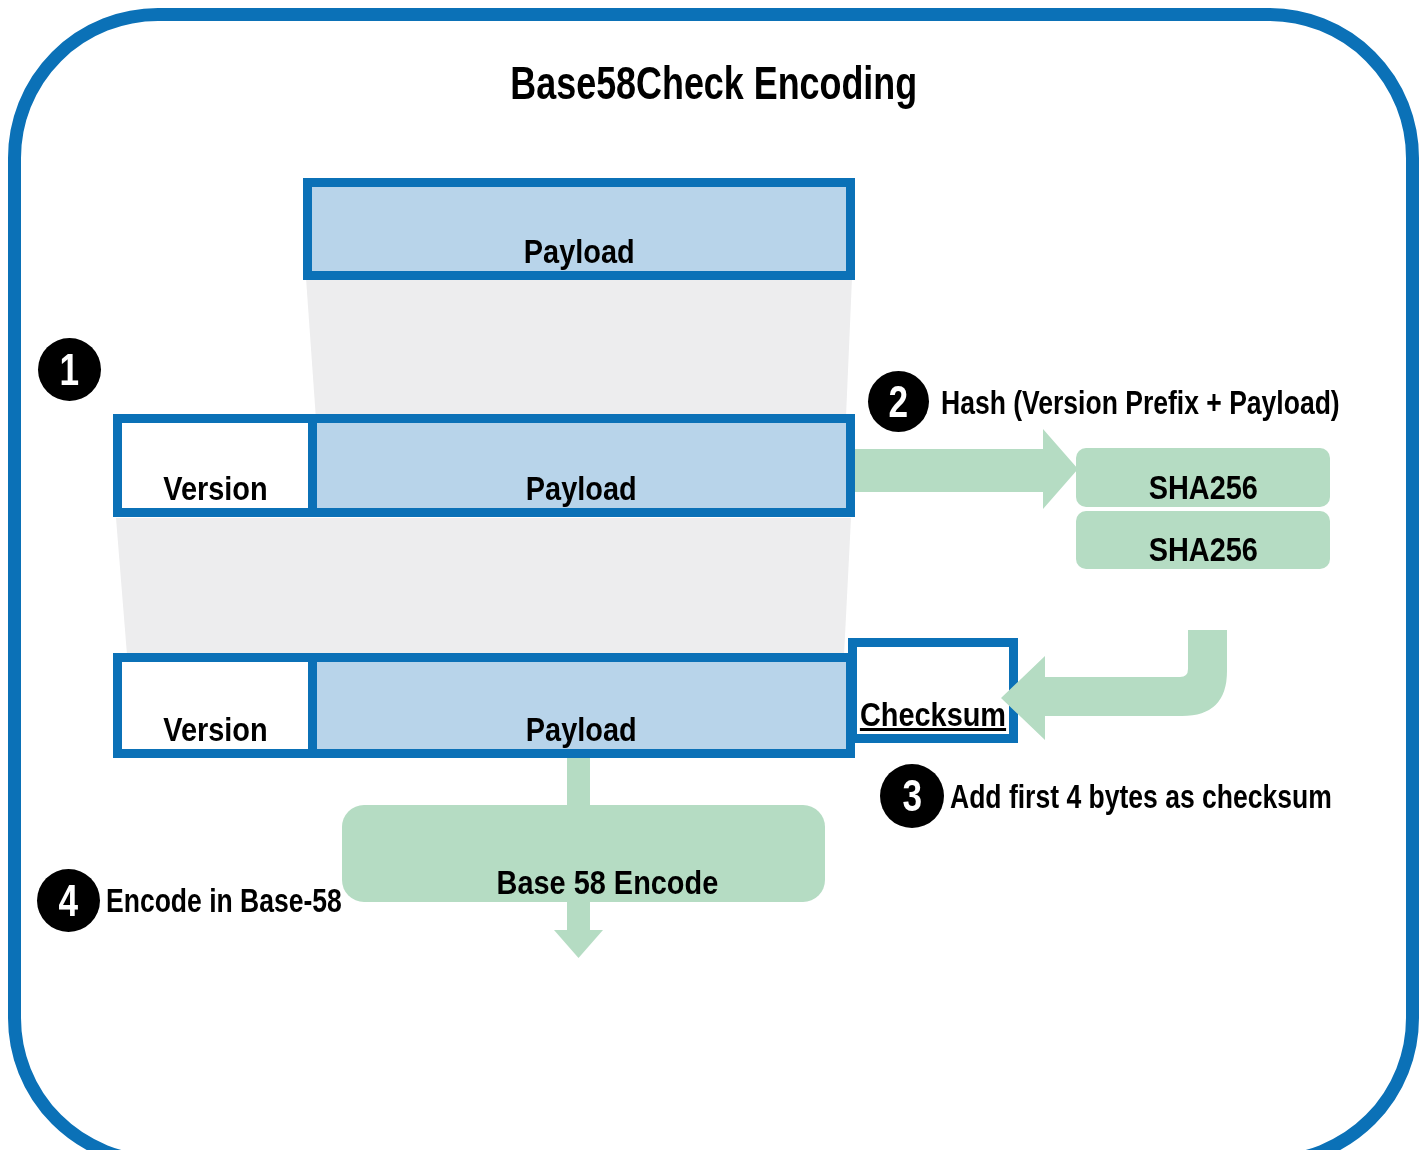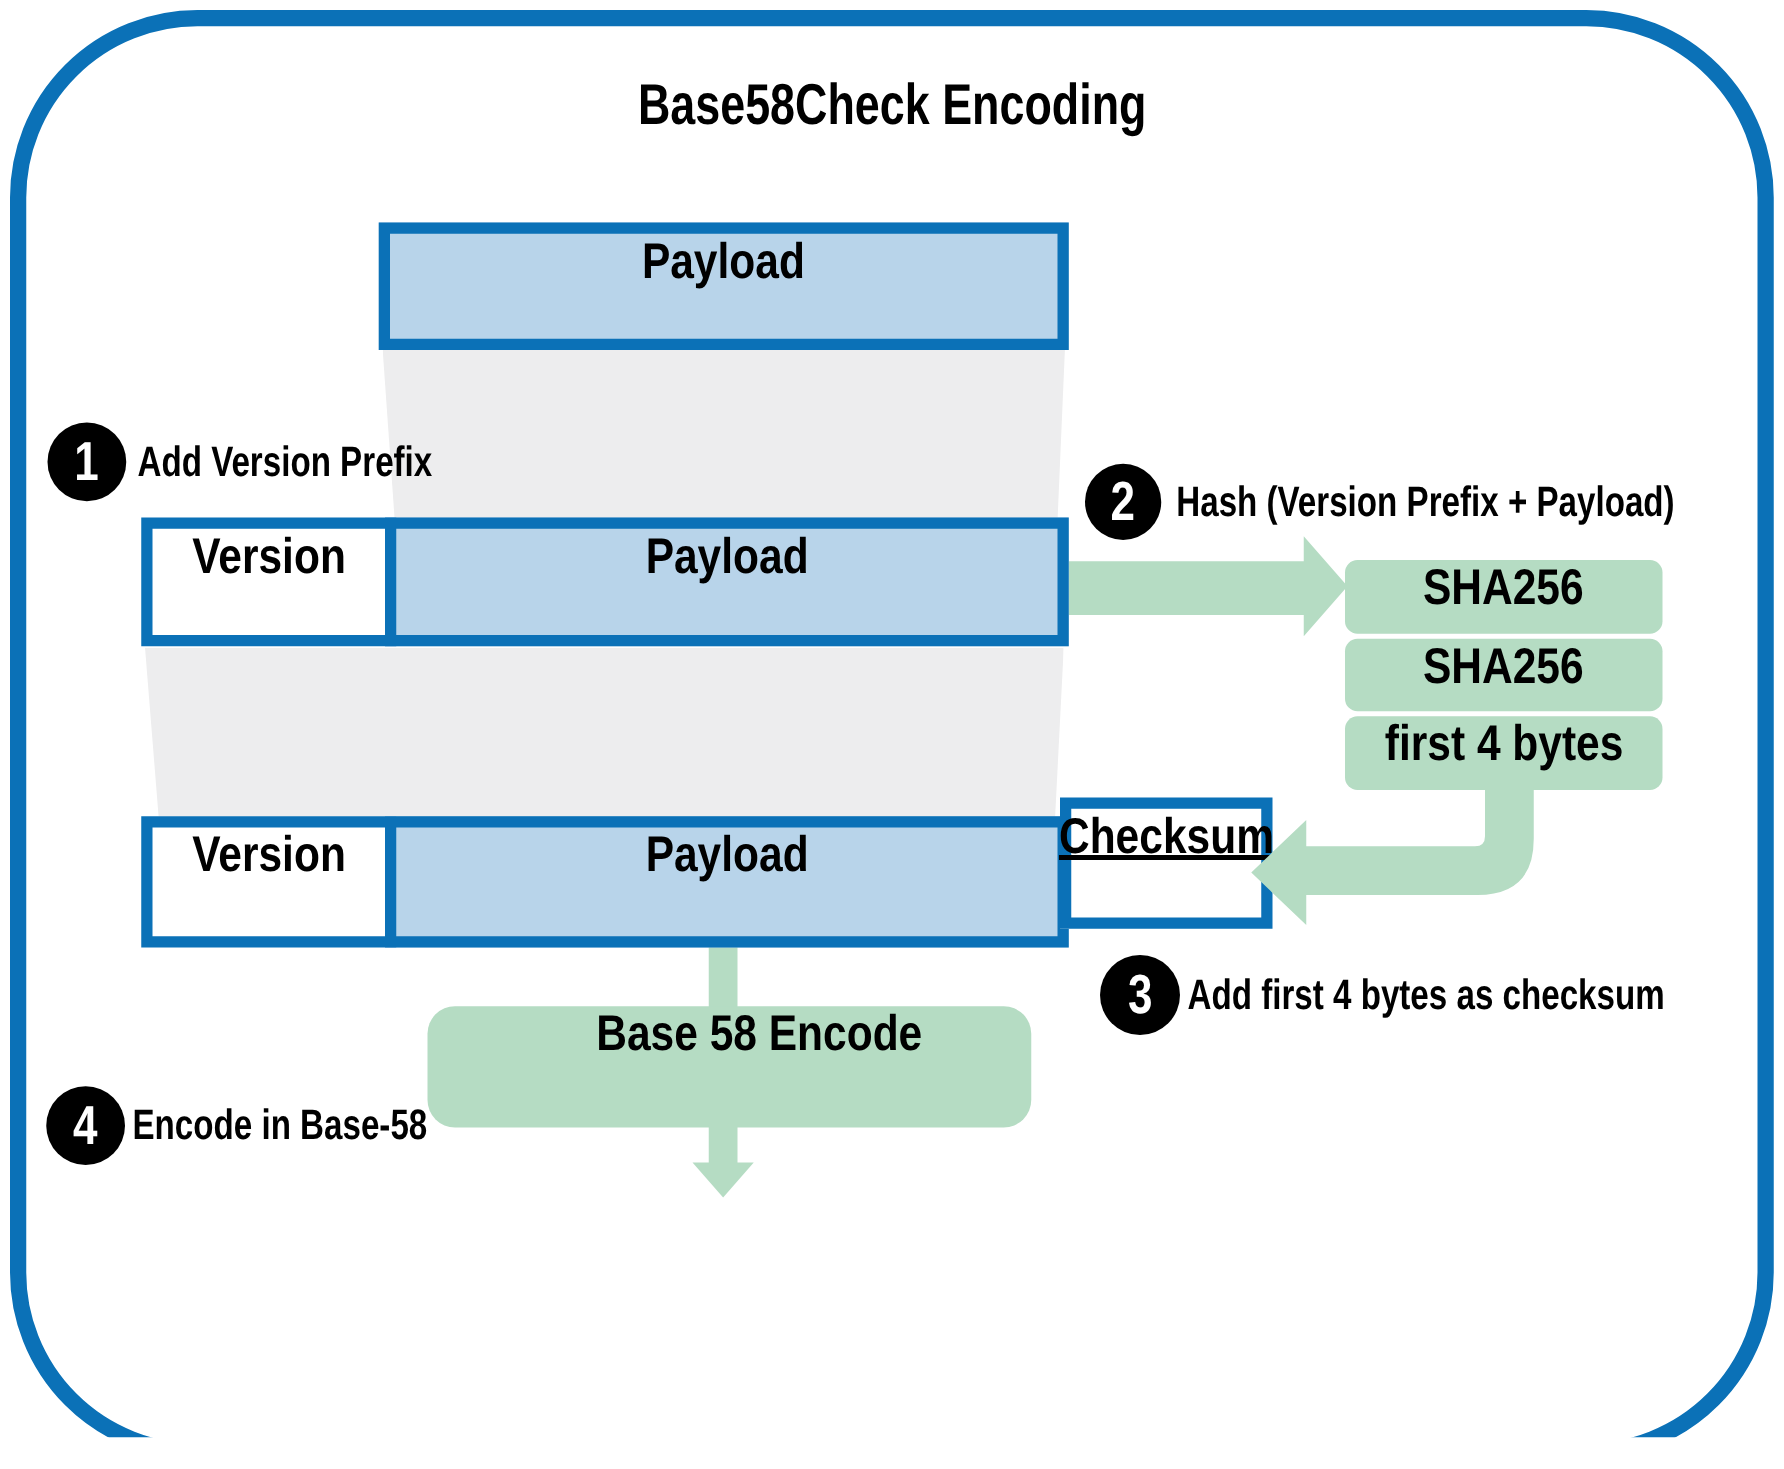--- a/index.html
+++ b/index.html
@@ -23,22 +23,22 @@
            clip-path:polygon(0% 0%, 100% 0%, 98.9% 100%, 1.8% 100%); }
   .trapB { left:116px; top:518px; width:735px; height:137px;
            clip-path:polygon(0% 0%, 100% 0%, 99.05% 100%, 1.5% 100%); }
 
   .layer { position:absolute; left:0; top:0; pointer-events:none; }
   .layer.under { z-index:2; }
   .layer.over  { z-index:4; }
 
   .box {
     position:absolute; box-sizing:border-box; display:flex;
-    align-items:flex-start; justify-content:center;
-    font-size:40px; font-weight:bold; color:#000; z-index:3;
+    align-items:flex-end; justify-content:center;
+    font-size:34px; font-weight:bold; color:#000; z-index:3;
   }
   .box .bl { display:inline-block; transform:scaleX(0.85); white-space:nowrap; }
   .blue-box  { background:var(--blue-fill); border:9px solid var(--blue-border); }
   .white-box { background:#ffffff;          border:9px solid var(--blue-border); }
   .green-box { background:var(--green); border-radius:10px; }
 
   .b-payload-top { left:303px; top:178px; width:552px; height:102px; }
   .b-ver2 { left:113px; top:414px; width:204px; height:103px; }
   .b-pay2 { left:308px; top:414px; width:547px; height:103px; }
   .b-ver3 { left:113px; top:653px; width:204px; height:105px; }
@@ -111,40 +111,34 @@
   <div class="box white-box b-chk3">
     <span class="bl">Checksum</span>
   </div>
 
   <div class="box green-box b-sha1">
     <span class="bl">SHA256</span>
   </div>
   <div class="box green-box b-sha2">
     <span class="bl">SHA256</span>
   </div>
-  <div class="box green-box b-fst4">
-    <span class="bl">first 4 bytes</span>
-  </div>
 
   <div class="box green-box b-b58">
     <span class="bl">Base 58 Encode</span>
   </div>
 
 
   <svg class="layer over" width="1427" height="1175" viewBox="0 0 1427 1175">
     <path fill="var(--green)" d="M1001 698 L1045 656 L1045 677 L1180 677 Q1188 677 1188 669 L1188 630
              L1227 630 L1227 671 Q1227 716 1182 716 L1045 716 L1045 740 Z"></path>
     <path fill="var(--green)" d="M567 900 L590 900 L590 930 L603 930 L578.5 958 L554 930 L567 930 Z"></path>
   </svg>
 
   <div class="badge badge1">
     <span>1</span>
-  </div>
-  <div class="step-label sl1">
-    <span>Add Version Prefix</span>
   </div>
 
   <div class="badge badge2">
     <span>2</span>
   </div>
   <div class="step-label sl2">
     <span>Hash (Version Prefix + Payload)</span>
   </div>
 
   <div class="badge badge3">

